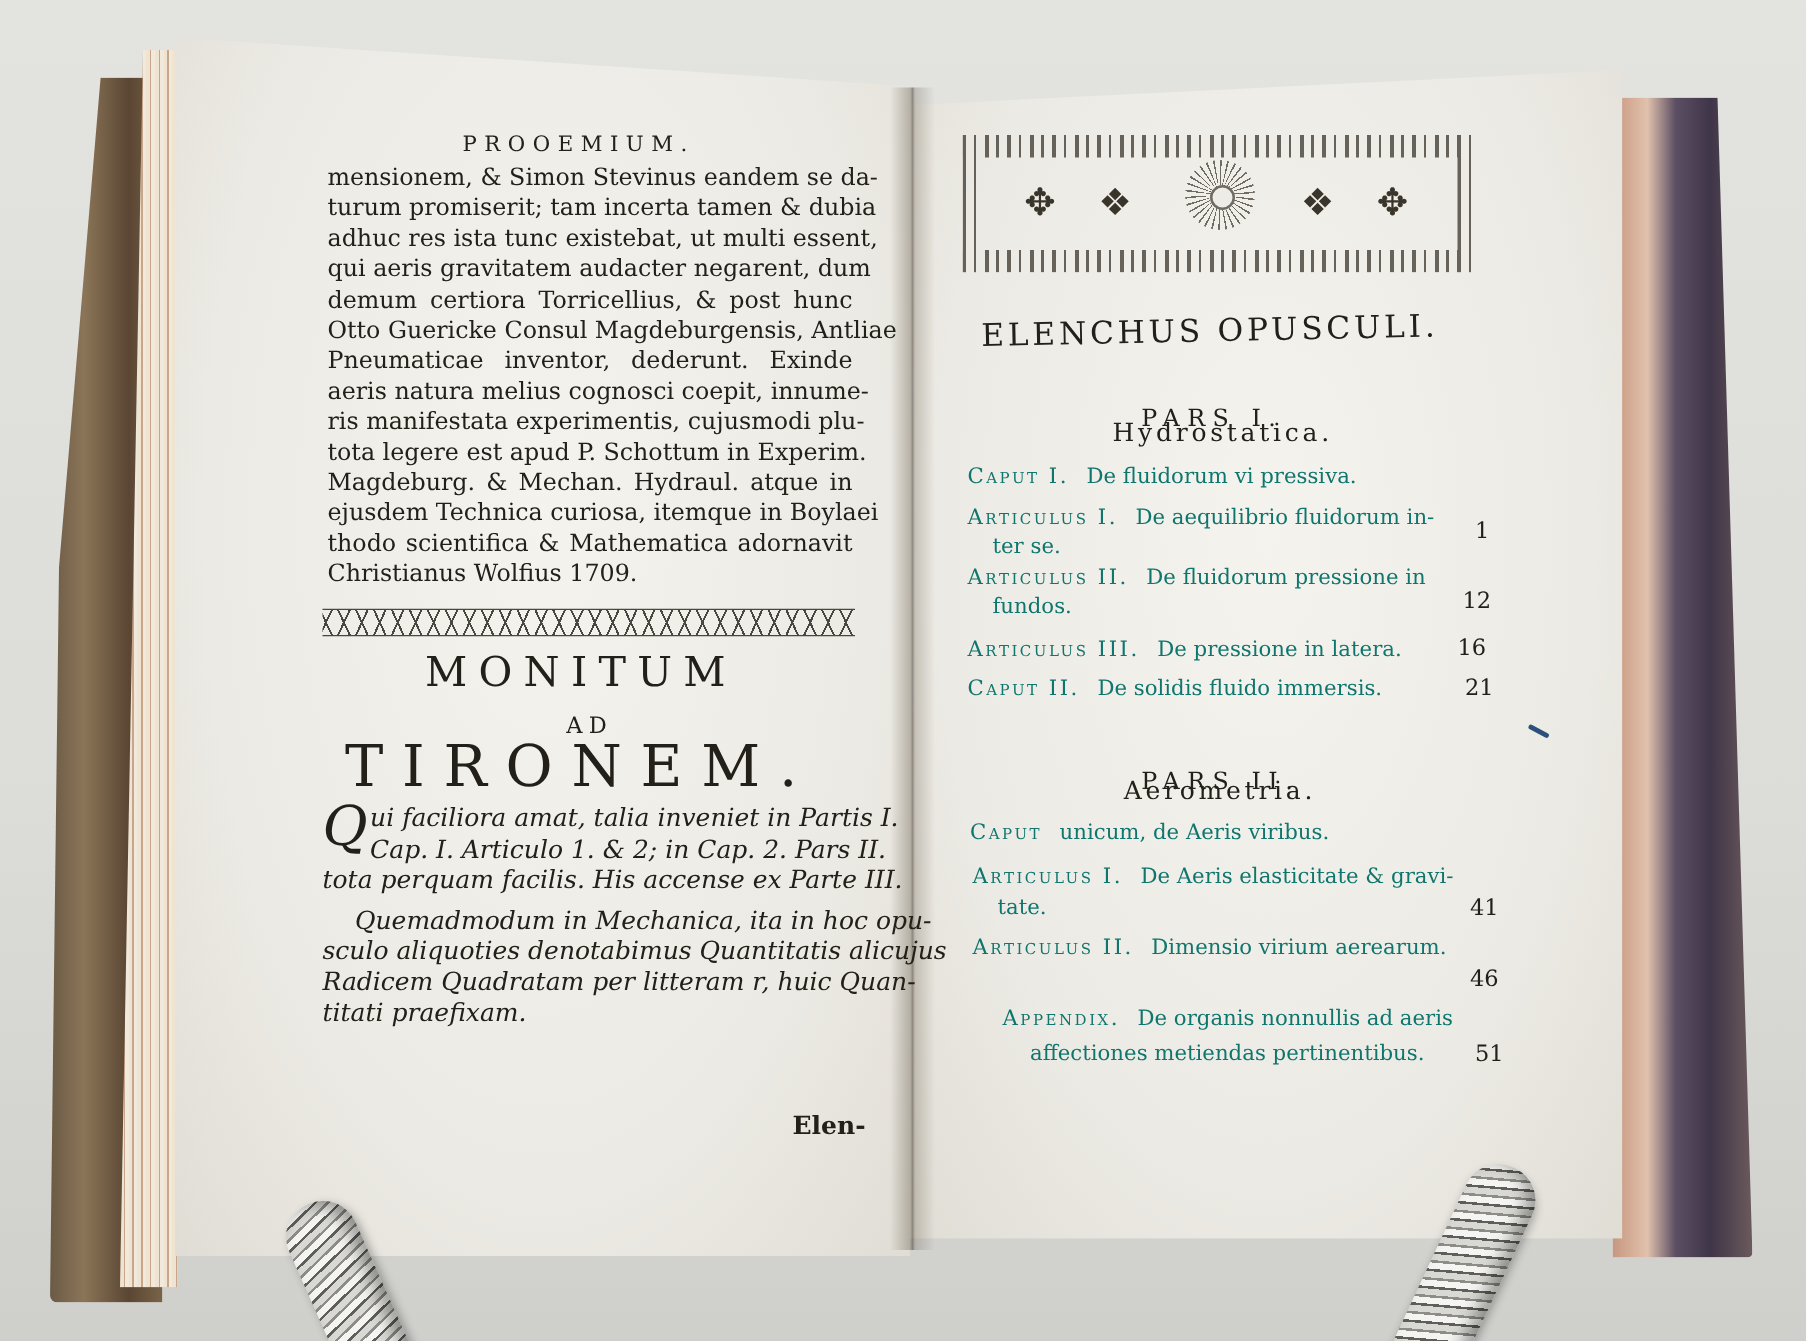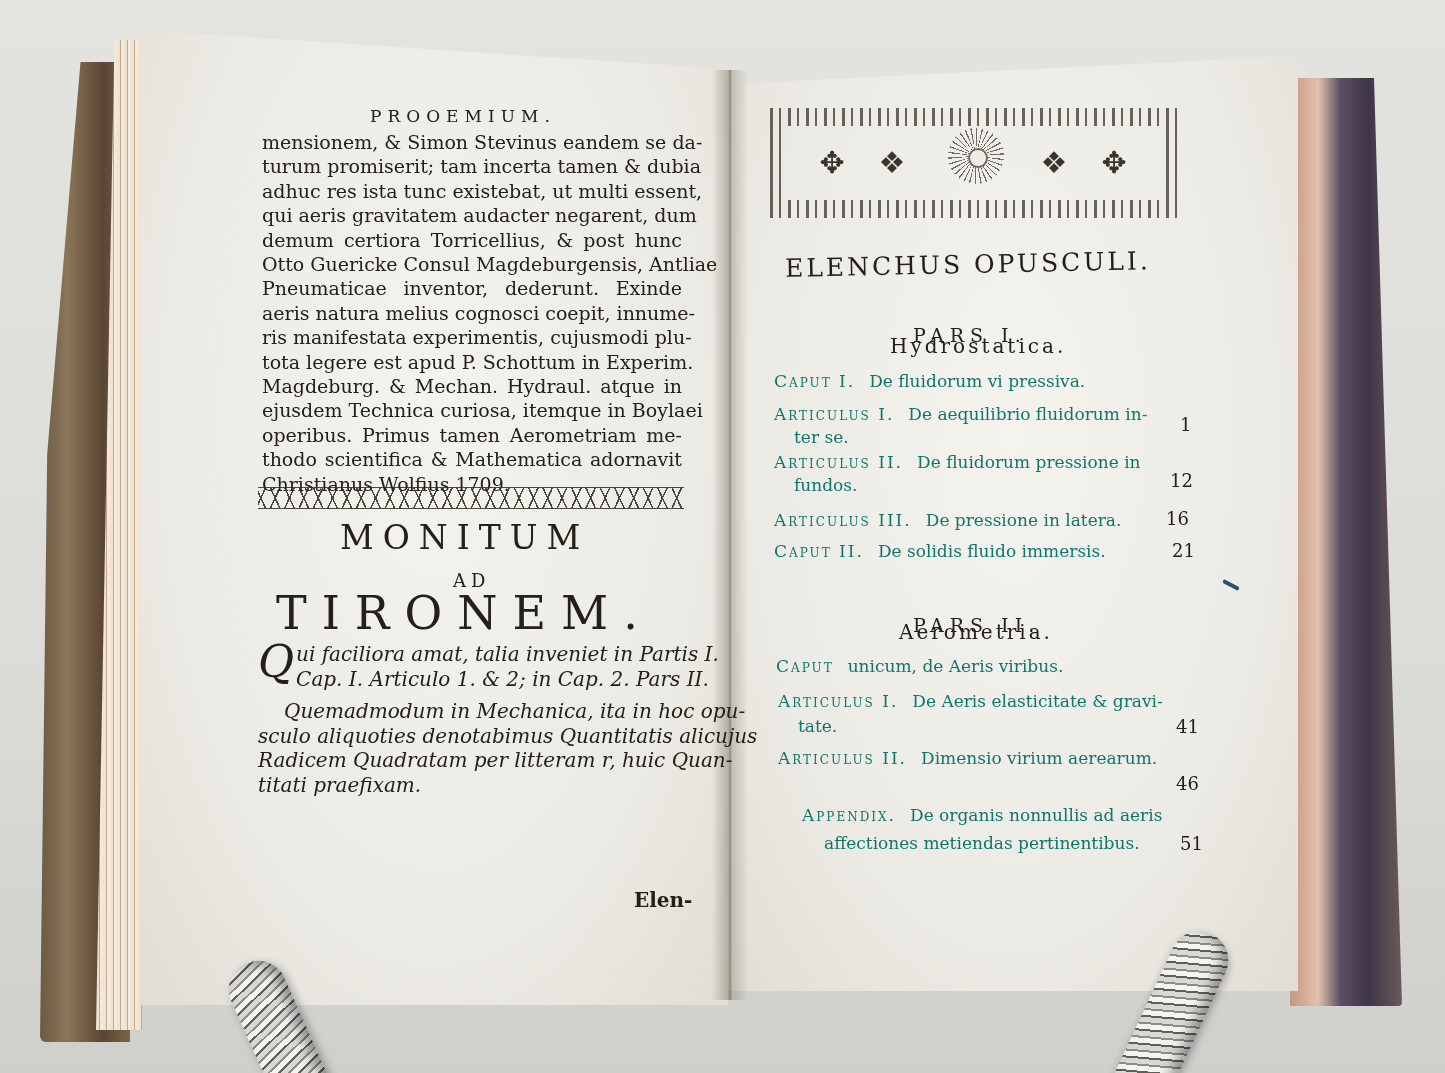--- a/index.html
+++ b/index.html
@@ -131,35 +131,35 @@
   <div>adhuc res ista tunc existebat, ut multi essent,</div>
   <div>qui aeris gravitatem audacter negarent, dum</div>
   <div>demum certiora Torricellius, &amp; post hunc</div>
   <div>Otto Guericke Consul Magdeburgensis, Antliae</div>
   <div>Pneumaticae inventor, dederunt. Exinde</div>
   <div>aeris natura melius cognosci coepit, innume-</div>
   <div>ris manifestata experimentis, cujusmodi plu-</div>
   <div>tota legere est apud P. Schottum in Experim.</div>
   <div>Magdeburg. &amp; Mechan. Hydraul. atque in</div>
   <div>ejusdem Technica curiosa, itemque in Boylaei</div>
-  <div>operibus. Primus tamen Aerometriam me-</div>
   <div>thodo scientifica &amp; Mathematica adornavit</div>
   <div style="text-align-last:left">Christianus Wolfius 1709.</div>
 </div>
 
 <div class="ornament-band"></div>
 
 <div class="text title-monitum">MONITUM</div>
 <div class="text title-ad">AD</div>
 <div class="text title-tironem">TIRONEM.</div>
 
 <div class="text body-italic">
   <span class="dropcap">Q</span>
   <div>ui faciliora amat, talia inveniet in Partis I.</div>
   <div>Cap. I. Articulo 1. &amp; 2; in Cap. 2. Pars II.</div>
+  <div>tota perquam facilis. His accense ex Parte III.</div>
   <div style="height:8px"></div>
   <div style="padding-left:26px">Quemadmodum in Mechanica, ita in hoc opu-</div>
   <div>sculo aliquoties denotabimus Quantitatis alicujus</div>
   <div>Radicem Quadratam per litteram r, huic Quan-</div>
   <div>titati praefixam.</div>
 </div>
 
 <div class="text catchword">Elen-</div>
 
 <div class="headpiece">

